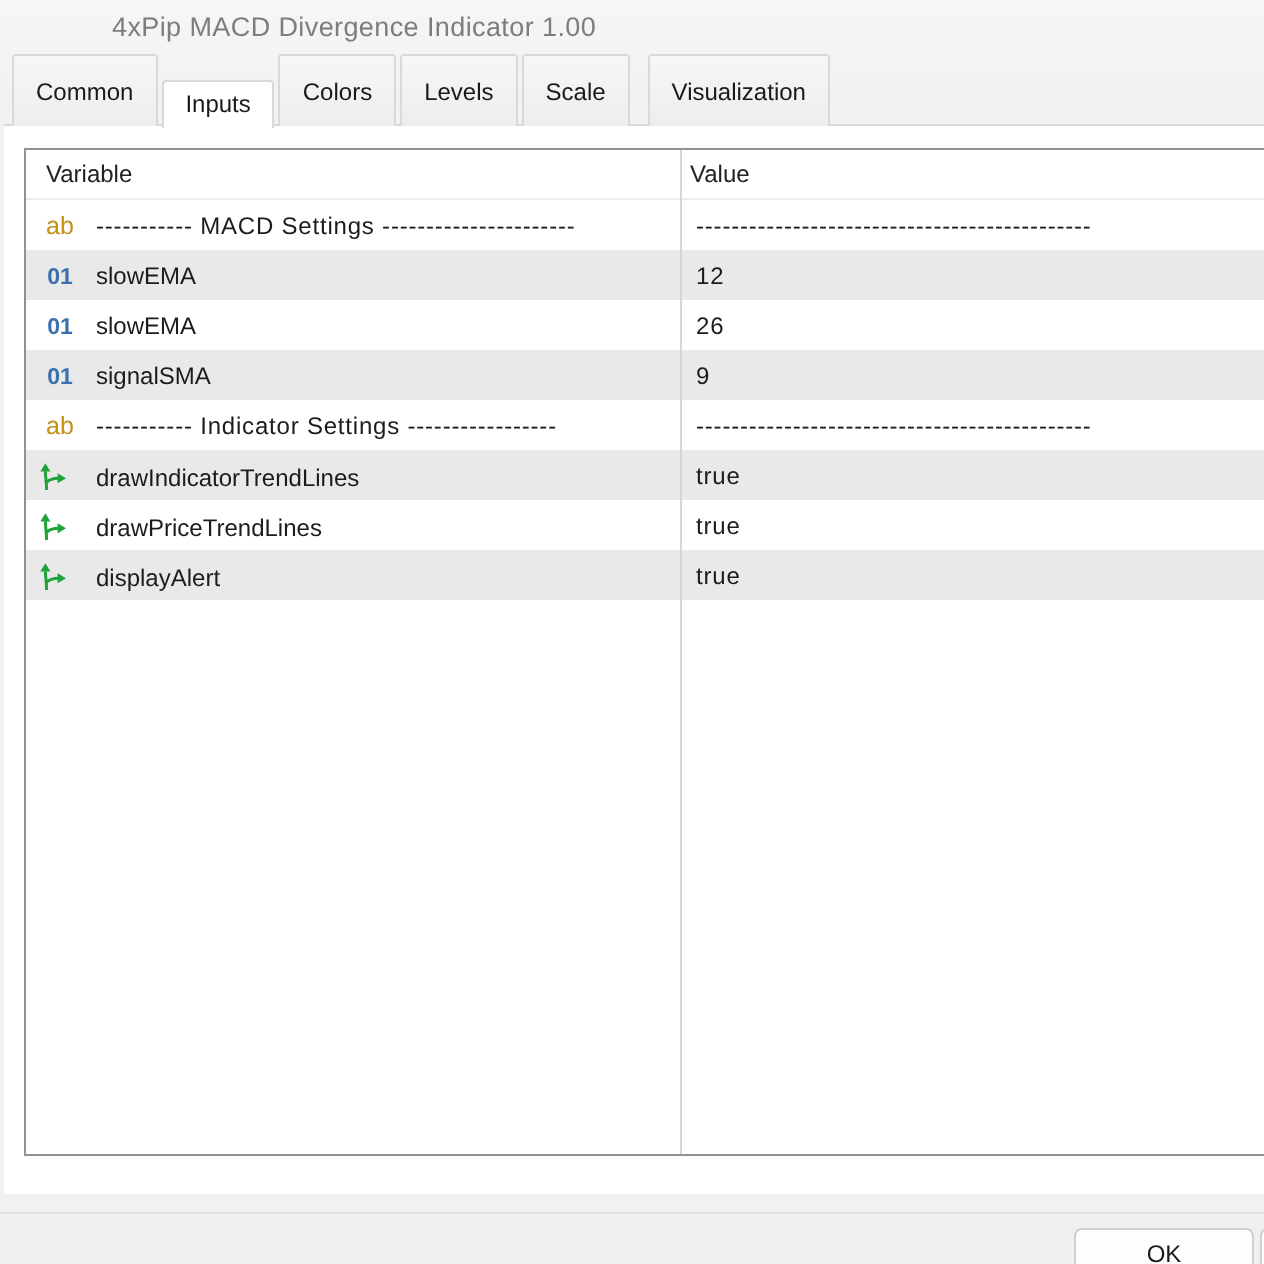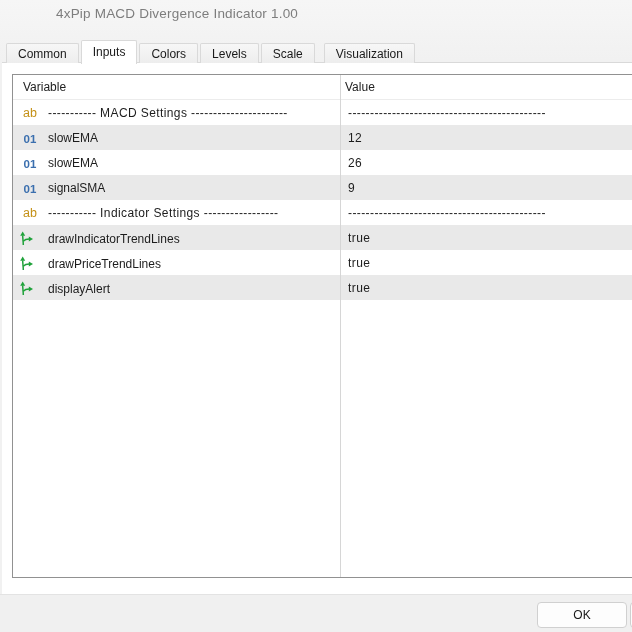--- a/index.html
+++ b/index.html
@@ -19,21 +19,21 @@
     letter-spacing: 0.2px;
   }
 
   
   .tab-bar {
     position: absolute; top: 40px; left: 6px;
     display: flex; align-items: flex-end;
     height: 23px; z-index: 3;
   }
   .tab {
-    height: 20px;
+    height: 36px;
     padding: 0 11px;
     margin-right: 2px;
     display: flex; align-items: center;
     font-size: 12px; color: #1a1a1a;
     background: linear-gradient(#f7f7f7, #ededed);
     border: 1px solid #d9d9d9;
     border-bottom: none;
     border-radius: 2px 2px 0 0;
     cursor: default;
     white-space: nowrap;
@@ -109,21 +109,21 @@
     flex: 0 0 18px;
   }
   .type-icon.string  { color: var(--c-string, #c49016); font-weight: normal; font-size: 12.5px; }
   .type-icon.integer { color: var(--c-integer, #3b6fae); font-size: 11.5px; }
   .sep-text { letter-spacing: 0.4px; }
 
   
   .footer {
     position: absolute;
     left: 0; right: 0; bottom: 0;
-    height: 38px;
+    height: 26px;
     background: #f0f0f0;
     border-top: 1px solid #e3e3e3;
     z-index: 5;
   }
   .btn {
     position: absolute;
     top: 7px;
     width: 90px; height: 26px;
     background: #fdfdfd;
     border: 1px solid #d0d0d0;

